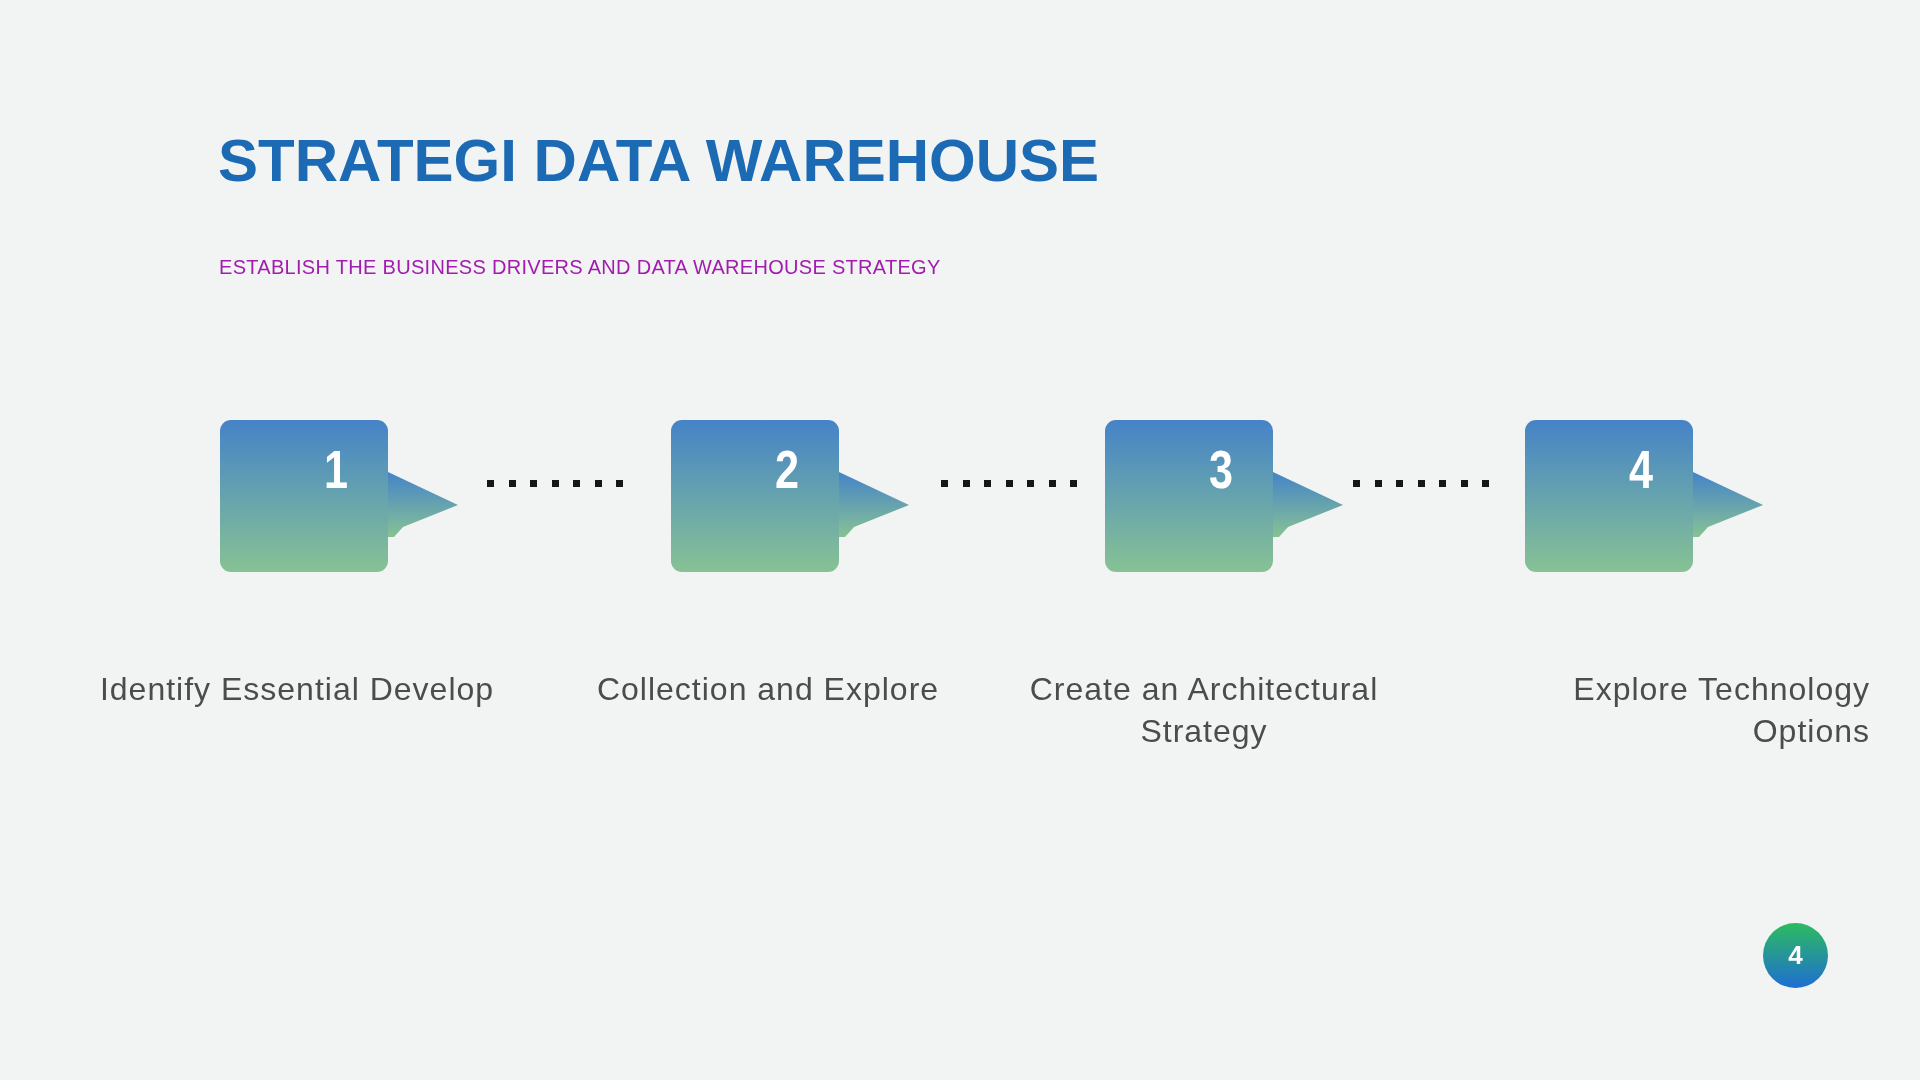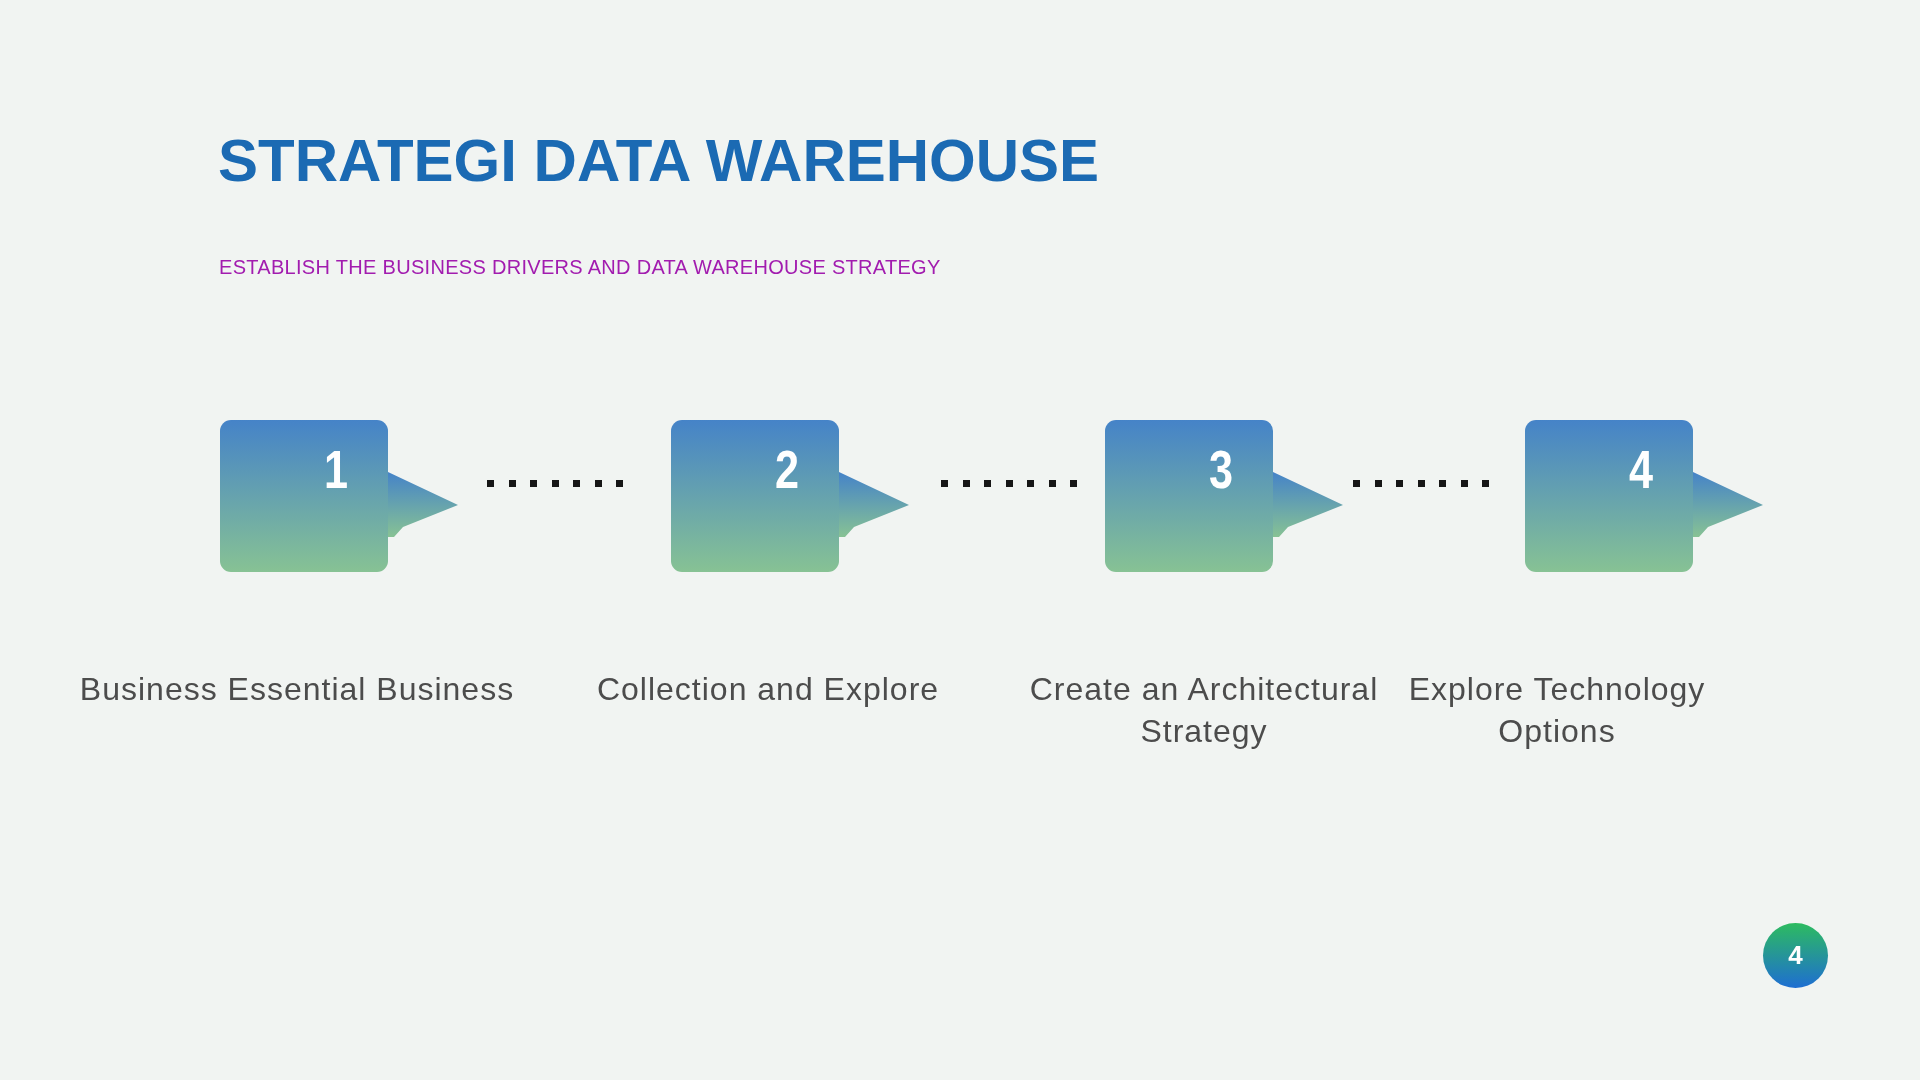--- a/index.html
+++ b/index.html
@@ -82,21 +82,21 @@
     width: 480px;
     text-align: center;
     font-size: 32px;
     line-height: 42px;
     letter-spacing: 1px;
     color: #4C4C4C;
   }
   .l1 { left: 57px; }
   .l2 { left: 528px; }
   .l3 { left: 964px; }
-  .l4 { left: 1317px; }
+  .l4 { left: 1390px; text-align: right; }
   .page-badge {
     position: absolute;
     left: 1763px;
     top: 923px;
     width: 65px;
     height: 65px;
     border-radius: 50%;
     background: linear-gradient(180deg, #2DBB60 0%, #1E6ED2 100%);
     display: flex;
     align-items: center;
@@ -182,21 +182,21 @@
       <span class="dot"></span>
       <span class="dot"></span>
       <span class="dot"></span>
       <span class="dot"></span>
       <span class="dot"></span>
       <span class="dot"></span>
       <span class="dot"></span>
     </div>
 
   <div class="step-label l1">
-    <div>Business Essential Business</div>
+    <div>Identify Essential Develop</div>
   </div>
   <div class="step-label l2">
     <div>Collection and Explore</div>
   </div>
   <div class="step-label l3">
     <div>Create an Architectural</div>
     <div>Strategy</div>
   </div>
   <div class="step-label l4">
     <div>Explore Technology</div>

